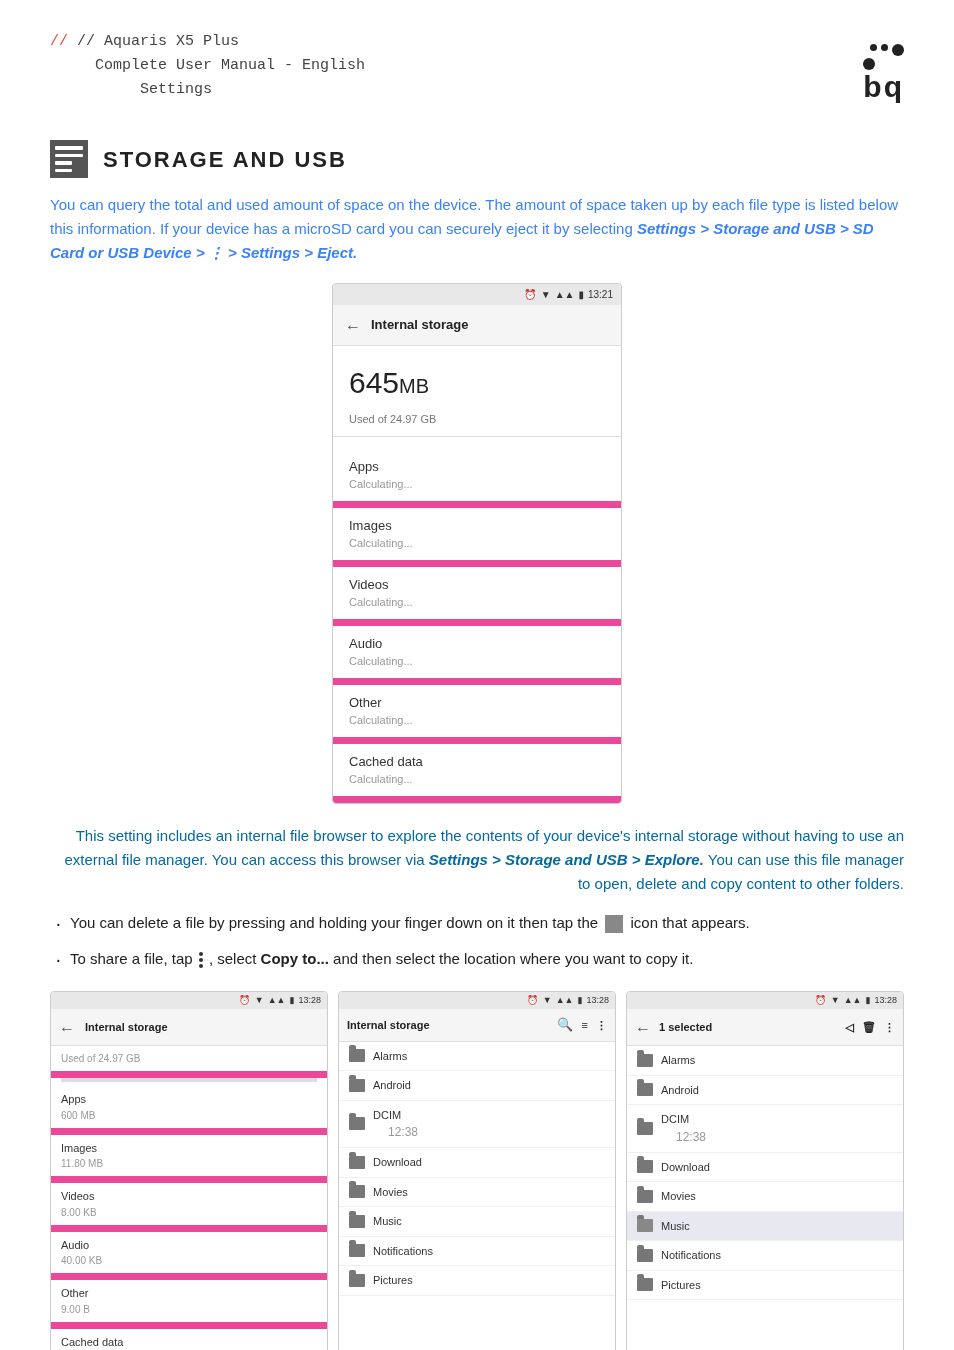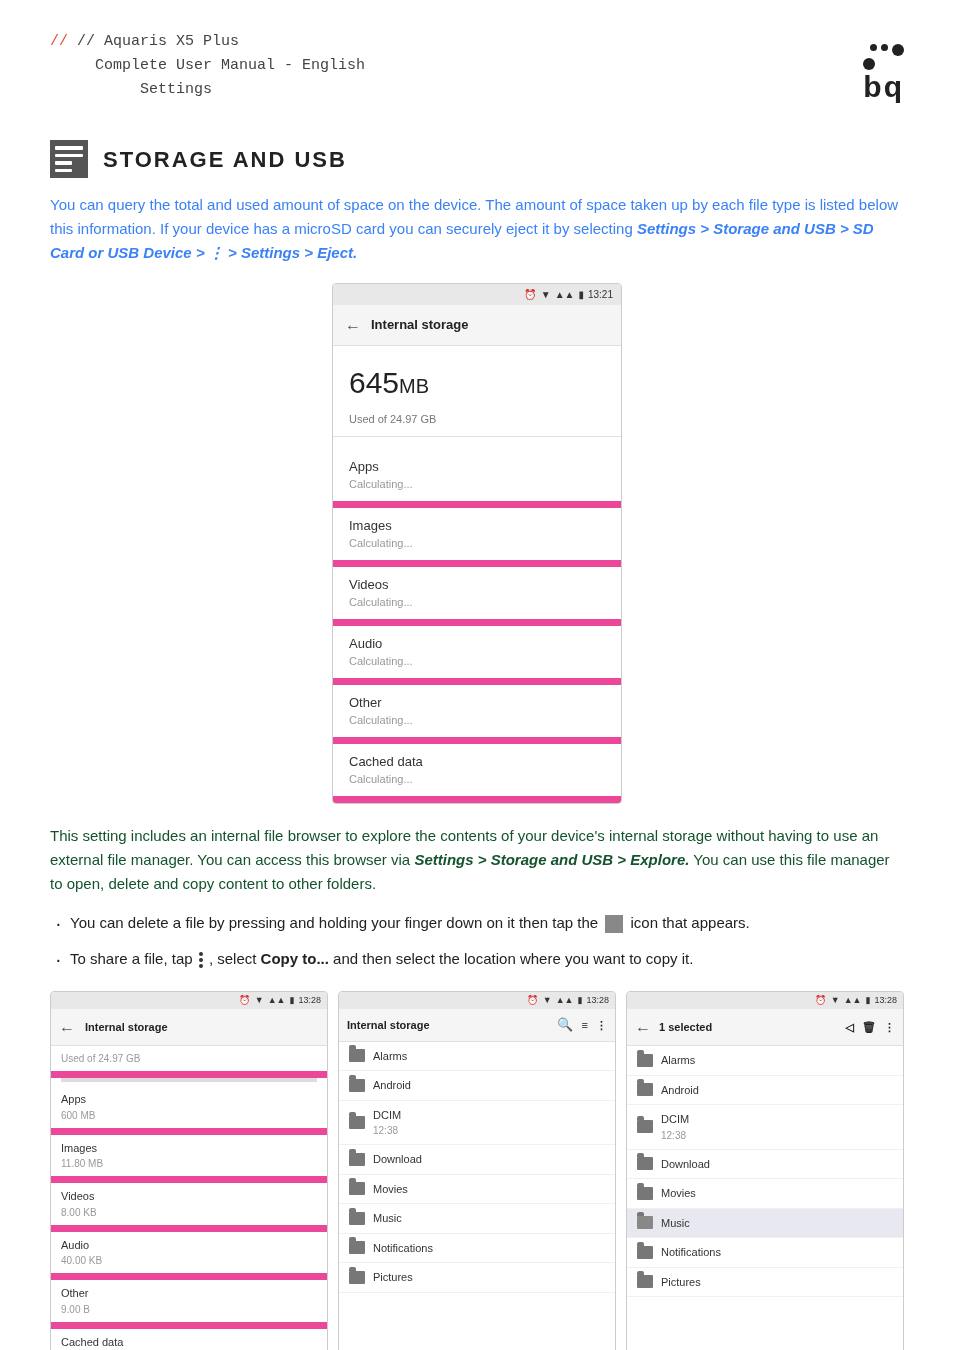--- a/index.html
+++ b/index.html
@@ -132,22 +132,23 @@
     .phone-sub { padding: 0 16px; font-size: 11px; color: #777; margin-bottom: 8px; }
     .phone-divider { height: 1px; background: #e0e0e0; margin: 4px 0; }
     .phone-row { padding: 8px 16px; border-bottom: 7px solid #ec4899; }
     .phone-row-label { font-size: 13px; color: #333; }
     .phone-row-sub { font-size: 11px; color: #999; }
 
     
     .section-text2 {
       margin: 20px 0 15px 0;
       font-size: 15px;
-      color: #14532d;
+      color: #0369a1;
       line-height: 1.6;
+      text-align: right;
     }
 
     
     .bullet-item {
       margin: 12px 0 12px 20px;
       font-size: 15px;
       color: #222;
       line-height: 1.6;
       position: relative;
     }
@@ -239,21 +240,21 @@
     }
     .folder-icon::before {
       content: '';
       position: absolute;
       top: -4px; left: 0;
       width: 7px; height: 4px;
       background: #777;
       border-radius: 2px 2px 0 0;
     }
     .folder-name { font-size: 11px; color: #333; }
-    .folder-sub { font-size: 10px; color: #999; }
+    .folder-sub { font-size: 12px; color: #999; margin-left: 15px; }
 
     
     .folder-row.selected { background: #e8e8f0; }
   </style>
 </head>
 <body>
 
 <div class="header">
   <div class="header-text">
     <span class="comment">// </span><span>// Aquaris X5 Plus</span><br>

